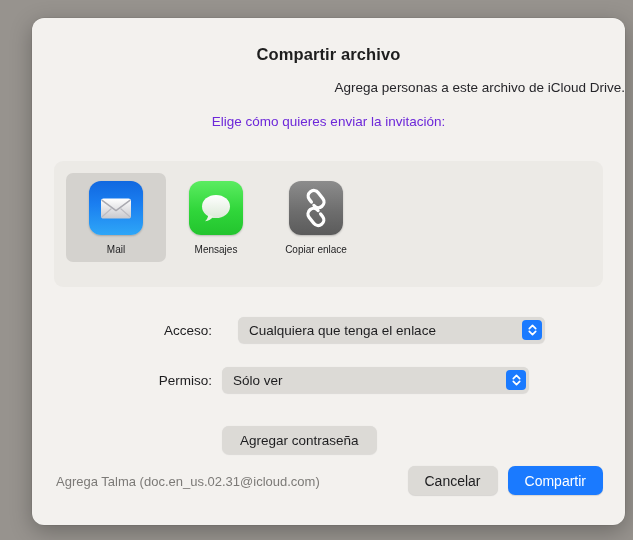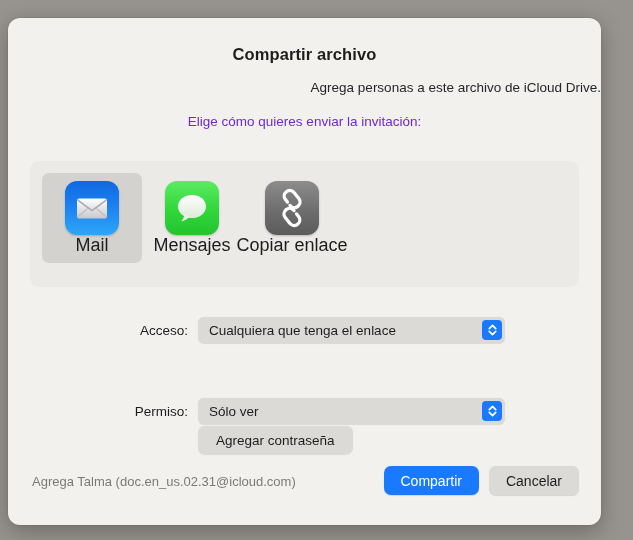--- a/index.html
+++ b/index.html
@@ -12,21 +12,21 @@
     height: 540px;
     overflow: hidden;
     background: #97938e;
     font-family: "Liberation Sans", "DejaVu Sans", sans-serif;
     -webkit-font-smoothing: antialiased;
   }
 
   
   .dialog {
     position: absolute;
-    left: 8px;
+    left: 32px;
     top: 18px;
     width: 593px;
     height: 507px;
     background: #f3f1ee;
     border-radius: 12px;
     box-shadow: 0 6px 22px rgba(0,0,0,0.28), 0 0 0 0.5px rgba(0,0,0,0.10);
     box-sizing: border-box;
     overflow: hidden;
   }
 
@@ -83,21 +83,22 @@
     flex-direction: column;
     align-items: center;
     border-radius: 7px;
     background: transparent;
     cursor: default;
   }
   .method.selected {
     background: #d4d2ce;
   }
   .method-label {
-    font-size: 18px;
+    margin-top: 9px;
+    font-size: 10px;
     color: #1d1d1f;
     white-space: nowrap;
   }
   .tile {
     width: 54px;
     height: 54px;
     border-radius: 12px;
     position: relative;
     overflow: hidden;
     display: block;
@@ -124,22 +125,22 @@
     box-shadow: 0 1px 2px rgba(0,0,0,0.22), inset 0 0 0 0.5px rgba(0,0,0,0.06);
   }
   .tile svg { display: block; }
 
   
   .row {
     position: absolute;
     display: flex;
     align-items: center;
   }
-  .row-access { left: 0; top: 299px; }
-  .row-permission { left: 0; top: 349px; margin-top: 31px; }
+  .row-access { left: 0; top: 299px; gap: 16px; }
+  .row-permission { left: 0; top: 349px; }
 
   .field-label {
     width: 190px;
     text-align: right;
     padding-right: 10px;
     font-size: 13.5px;
     color: #1d1d1f;
     box-sizing: border-box;
   }
   .popup {
@@ -321,17 +322,17 @@
         </svg>
       </span>
     </div>
   </div>
 
   <button class="add-password">Agregar contraseña</button>
 
   <div class="account">Agrega Talma (doc.en_us.02.31@icloud.com)</div>
 
   <div class="footer-buttons">
+    <button class="btn btn-cancel">Cancelar</button>
     <button class="btn btn-share">Compartir</button>
-    <button class="btn btn-cancel">Cancelar</button>
   </div>
 
 </div>
 
 </body></html>

